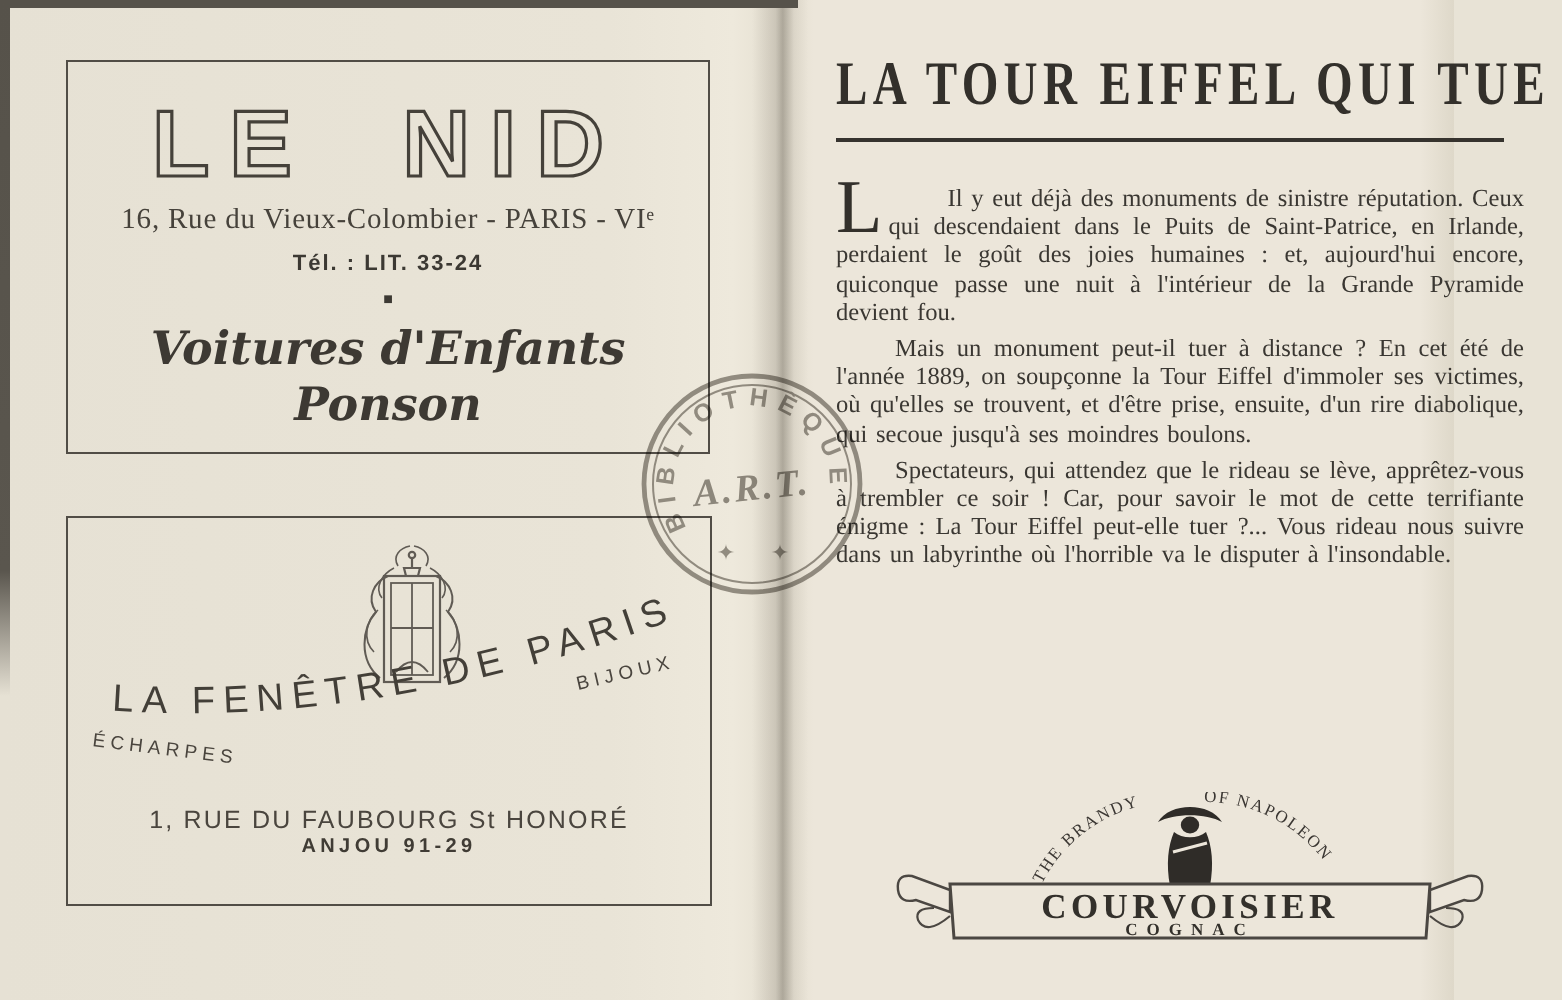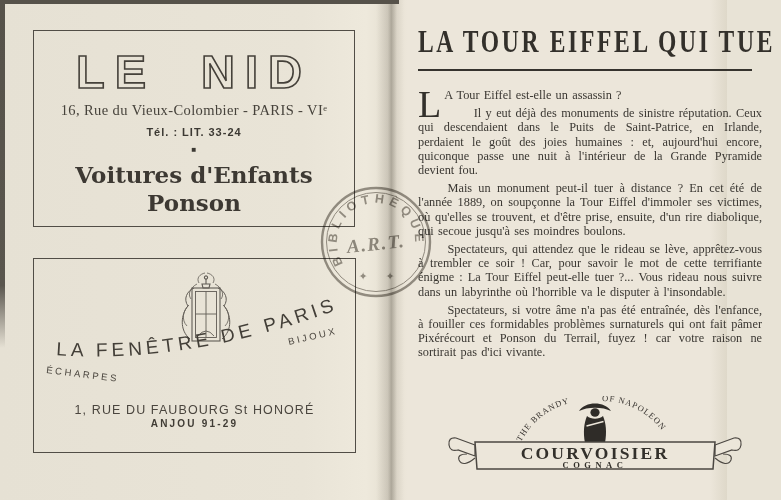--- a/index.html
+++ b/index.html
@@ -18,21 +18,21 @@
 
   
   .ad{position:absolute;border:1.6px solid #514d46;box-sizing:border-box;text-align:center;color:#403c35;}
   .ad-lenid{left:33px;top:30px;width:322px;height:197px;}
   .lenid-logo{display:block;margin:10px auto 0 auto;}
   .lenid-address{margin-top:1px;font-family:Liberation Serif, serif;
     font-size:14.5px;letter-spacing:.4px;color:#46423b;}
   .lenid-tel{margin-top:7px;font-family:"Liberation Sans",sans-serif;font-weight:bold;
     font-size:11px;letter-spacing:1px;color:#3c3933;}
   .lenid-square{display:block;margin-top:8px;font-size:8px;line-height:8px;color:#3c3933;}
-  .script-line{font-family:"DejaVu Serif","Liberation Serif",serif;font-weight:bold;
+  .script-line{font-family:"DejaVu Serif","Liberation Serif",serif;font-style:italic;font-weight:bold;
     font-size:23px;color:#3d3933;line-height:28px;}
   .script-line.first{margin-top:7px;}
 
   .ad-fenetre{left:33px;top:258px;width:323px;height:195px;}
   .fenetre-art{display:block;}
   .fenetre-address{margin-top:12px;font-family:"Liberation Sans",sans-serif;
     font-size:12.5px;letter-spacing:1.1px;color:#4a453e;}
   .fenetre-phone{margin-top:1px;font-family:"Liberation Sans",sans-serif;font-weight:bold;
     font-size:10px;letter-spacing:2.2px;color:#403c35;}
 
@@ -103,25 +103,24 @@
     </div>
   </div>
 
   <div class="page page-right">
 
     <div class="title-wrap">
       <span class="title-text">LA TOUR EIFFEL QUI TUE</span>
     </div>
 
     <div class="article">
-      <p class="lead"><span class="dropcap">L</span><span>A Tour Eiffel  est-elle un assassin ?</span></p>
+      <p class="lead"><span class="dropcap">L</span></p>
       <p>Il y eut déjà des monuments de sinistre réputation. Ceux qui descendaient dans le Puits de Saint-Patrice, en Irlande, perdaient le goût des joies humaines : et, aujourd'hui encore, quiconque passe une nuit  à l'intérieur de la Grande Pyramide devient fou.</p>
       <p>Mais un monument peut-il tuer à distance ?  En cet été de l'année 1889, on soupçonne la Tour Eiffel d'immoler ses victimes, où qu'elles se trouvent, et d'être prise, ensuite, d'un rire diabolique, qui secoue jusqu'à ses moindres boulons.</p>
       <p>Spectateurs, qui attendez que le rideau se lève, apprêtez-vous à trembler ce soir ! Car, pour savoir le mot de cette terrifiante énigme : La Tour Eiffel peut-elle tuer ?... Vous rideau nous suivre dans un labyrinthe où l'horrible va le disputer à l'insondable.</p>
-      <p>Spectateurs, si votre âme n'a pas été entraînée, dès l'enfance, à fouiller ces formidables problèmes surnaturels qui ont fait pâmer Pixérécourt et Ponson du Terrail, fuyez ! car votre raison ne sortirait pas d'ici vivante.</p>
     </div>
 
     <svg class="courvoisier" width="300" height="76" viewBox="0 0 300 76">
 
       <path id="arc-l" d="M 76,46 A 74,74 0 0 1 143,5" fill="none"></path>
       <path id="arc-r" d="M 157,5 A 74,74 0 0 1 224,46" fill="none"></path>
       <text font-family="Liberation Serif, serif" font-size="8.5" letter-spacing="1" fill="#3b3733">
         <textPath href="#arc-l">THE BRANDY</textPath>
       </text>
       <text font-family="Liberation Serif, serif" font-size="8.5" letter-spacing="1" fill="#3b3733">

